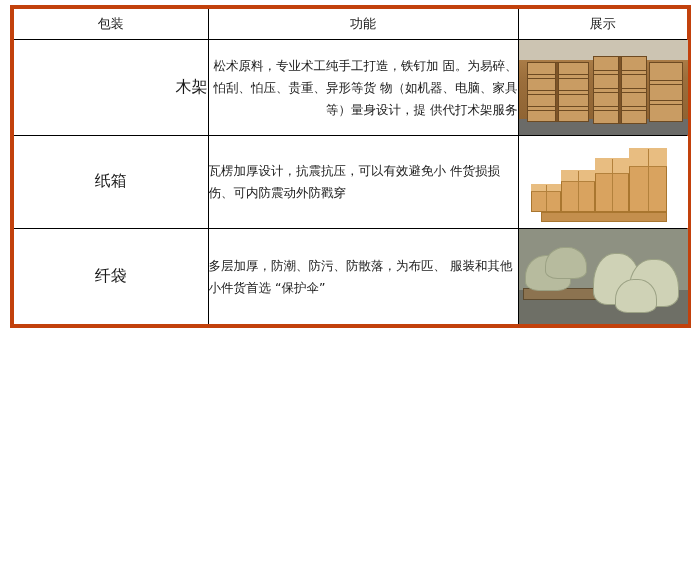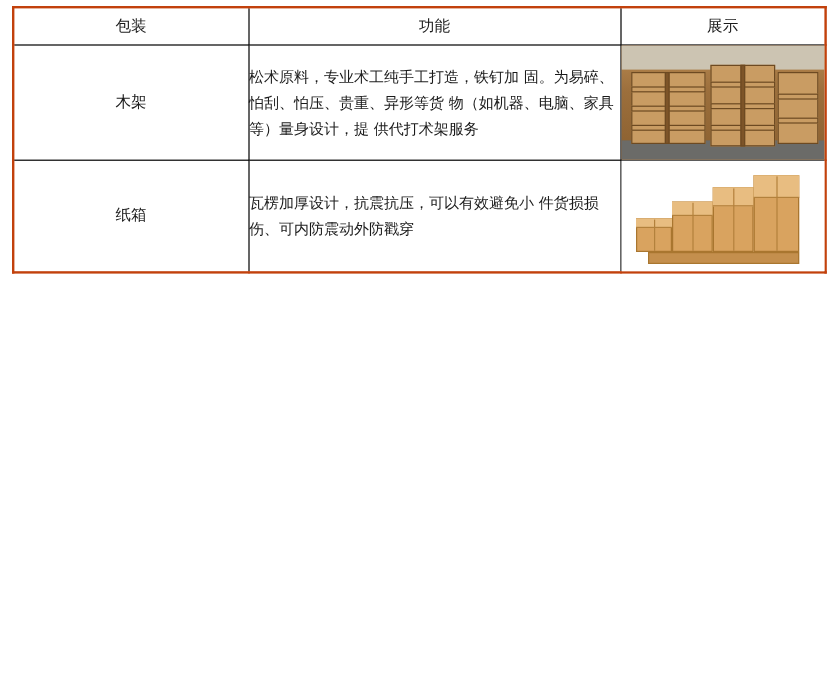--- a/index.html
+++ b/index.html
@@ -18,40 +18,40 @@
     width: 699px;
     height: 570px;
     position: relative;
     box-sizing: border-box;
   }
   table.pkg-table {
     border-collapse: collapse;
     table-layout: fixed;
     width: 586px;
     margin: 5px 0 0 10px;
-    border: 2px solid #c2410c;
+    border: 4px solid #c2410c;
   }
   table.pkg-table td, table.pkg-table th {
     border: 1px solid #000;
     vertical-align: middle;
     padding: 0;
   }
   col.c-pack { width: 196px; }
   col.c-func { width: 310px; }
   col.c-show { width: 171px; }
 
   thead th {
     height: 30px;
     font-size: 13px;
     font-weight: normal;
     text-align: center;
   }
   td.pack-cell {
     text-align: center;
-    font-size: 13px;
+    font-size: 16px;
     line-height: 20px;
     padding: 4px 8px;
     font-family: Liberation Mono, monospace;
   }
   td.func-cell {
     font-size: 12.5px;
     line-height: 22px;
     padding: 10px 10px 10px 12px;
     text-align: left;
     vertical-align: top;
@@ -64,21 +64,21 @@
     text-align: center;
     vertical-align: middle;
   }
   .img-box {
     width: 169px;
     height: 100%;
     display: block;
     position: relative;
     overflow: hidden;
   }
-  tr.row-wood td { height: 95px; }
+  tr.row-wood td { height: 95px; text-align: right; }
   tr.row-carton td { height: 92px; }
   tr.row-bag td { height: 95px; }
   tr.row-strap td { height: 97px; }
   tr.row-film td { height: 95px; }
 
   
   .pic-wood {
     background: linear-gradient(#b98a52, #9c6f3c 40%, #8a5f2f 100%);
   }
   .pic-wood .slat {
@@ -242,18 +242,33 @@
               </div>
             <div class="box" style="left:110px; top:12px; width:38px; height:64px;">
                 <span class="top"></span>
                 <span class="seam"></span>
               </div>
             <div class="box" style="left:22px; top:76px; width:126px; height:10px; background:#c48f4d;"></div>
           </div>
         </td>
       </tr>
 
+      <tr class="row-bag">
+        <td class="pack-cell">纤袋</td>
+        <td class="func-cell mid">多层加厚，防潮、防污、防散落，为布匹、 服装和其他小件货首选 “保护伞”</td>
+        <td class="show-cell">
+          <div class="img-box pic-bag">
+            <div class="ground"></div>
+            <div class="pallet"></div>
+            <div class="bag dim" style="left:6px; top:26px; width:44px; height:34px;"></div>
+            <div class="bag dim" style="left:26px; top:18px; width:40px; height:30px;"></div>
+            <div class="bag" style="left:74px; top:24px; width:46px; height:50px;"></div>
+            <div class="bag" style="left:110px; top:30px; width:48px; height:46px;"></div>
+            <div class="bag" style="left:96px; top:50px; width:40px; height:32px;"></div>
+          </div>
+        </td>
+      </tr>
 
 
 
     </tbody>
   </table>
 </div>
 
 </body></html>

